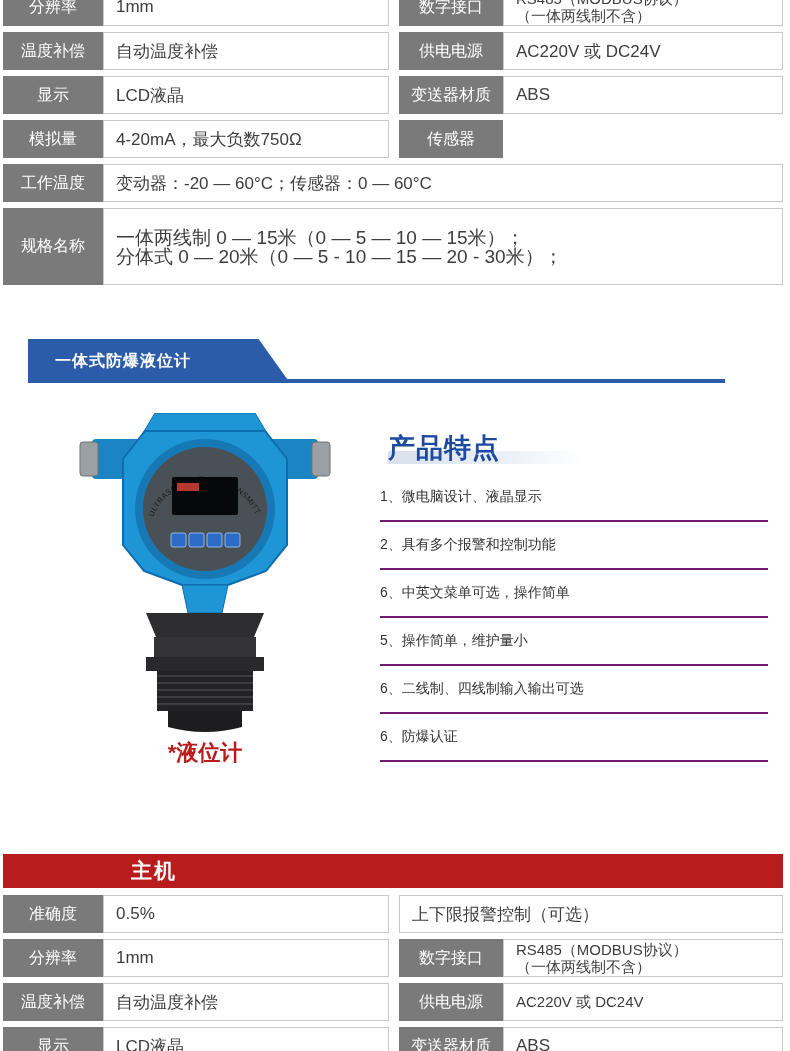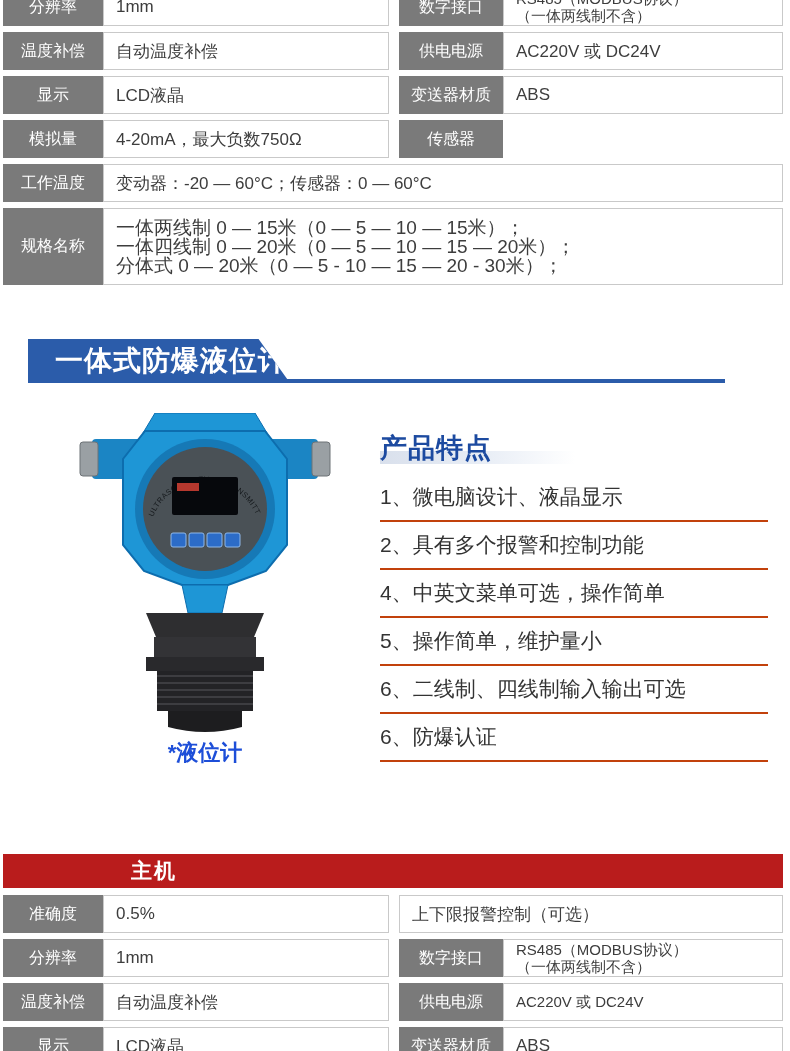--- a/index.html
+++ b/index.html
@@ -28,43 +28,43 @@
   .trow.fullw{width:780px;}
   .trow.fullw .halfF{display:flex;width:100%;height:100%;}
   .trow.tall{height:77px;}
   .val.three span{font-size:19px;line-height:19px;display:block;}
   
   .banner{position:absolute;top:339px;left:0;width:790px;height:44px;}
   .banner .underline{position:absolute;left:28px;bottom:0;width:697px;height:4px;background:#2b5caa;}
   .banner .block{
     position:absolute;left:28px;top:0;width:262px;height:44px;background:#2b5caa;
     clip-path:polygon(0 0,88% 0,100% 100%,0 100%);
-    color:#ffffff;font-weight:bold;font-size:28px;line-height:44px;
+    color:#ffffff;font-weight:bold;font-size:16px;line-height:44px;
     padding-left:27px;box-sizing:border-box;letter-spacing:1px;
   }
   
   .figure{position:absolute;left:70px;top:413px;width:270px;height:322px;}
   .caption{
     position:absolute;left:70px;top:738px;width:270px;text-align:center;
-    font-size:22px;font-weight:bold;color:#1d4ed8;
+    font-size:22px;font-weight:bold;color:#b91c1c;
   }
   
   .features{position:absolute;left:380px;top:430px;width:388px;}
-  .feat-head{position:relative;height:32px;margin-bottom:12px;}
+  .feat-head{position:relative;height:32px;margin-bottom:12px;margin-left:8px;}
   .feat-head .strip{
     position:absolute;left:0;bottom:-2px;width:195px;height:13px;
     background:linear-gradient(90deg,#d9e0ec 0%,#e9eef6 55%,rgba(255,255,255,0) 100%);
   }
   .feat-head .txt{
     position:relative;font-size:27px;font-weight:bold;color:#1c4aa0;letter-spacing:1px;
   }
   .feat-item{
     height:46px;display:flex;align-items:center;
-    border-bottom:2px solid #c2410c;
-    font-size:21px;color:#333333;
+    border-bottom:2px solid #701a75;
+    font-size:14px;color:#333333;
   }
   
   .black-bar{
     position:absolute;left:3px;top:854px;width:780px;height:34px;background:#b91c1c;
     color:#ffffff;font-size:21px;font-weight:bold;line-height:34px;
     padding-left:128px;box-sizing:border-box;letter-spacing:2px;
   }
   .spec-table.top{top:-12px;}
   .spec-table.bottom{top:895px;}
 </style>
@@ -124,21 +124,20 @@
       <div class="lbl">工作温度</div>
       <div class="val">变动器：-20 — 60°C；传感器：0 — 60°C</div>
     </div>
   </div>
 
   <div class="trow fullw tall">
     <div class="halfF">
       <div class="lbl">规格名称</div>
       <div class="val three">
         <span>一体两线制 0 — 15米（0 — 5 — 10 — 15米）；</span>
-        <span>一体四线制 0 — 20米（0 — 5 — 10 — 15 — 20米）；</span>
         <span>分体式 0 — 20米（0 — 5 - 10 — 15 — 20 - 30米）；</span>
       </div>
     </div>
   </div>
 </div>
 
 <div class="banner">
   <div class="underline"></div>
   <div class="block">一体式防爆液位计</div>
 </div>
@@ -190,21 +189,21 @@
 </div>
 <div class="caption">*液位计</div>
 
 <div class="features">
   <div class="feat-head">
     <div class="strip"></div>
     <div class="txt">产品特点</div>
   </div>
   <div class="feat-item">1、微电脑设计、液晶显示</div>
   <div class="feat-item">2、具有多个报警和控制功能</div>
-  <div class="feat-item">4、中英文菜单可选，操作简单</div>
+  <div class="feat-item">6、中英文菜单可选，操作简单</div>
   <div class="feat-item">5、操作简单，维护量小</div>
   <div class="feat-item">6、二线制、四线制输入输出可选</div>
   <div class="feat-item">6、防爆认证</div>
 </div>
 
 <div class="black-bar">主机</div>
 
 <div class="spec-table bottom">
 
   <div class="trow">

